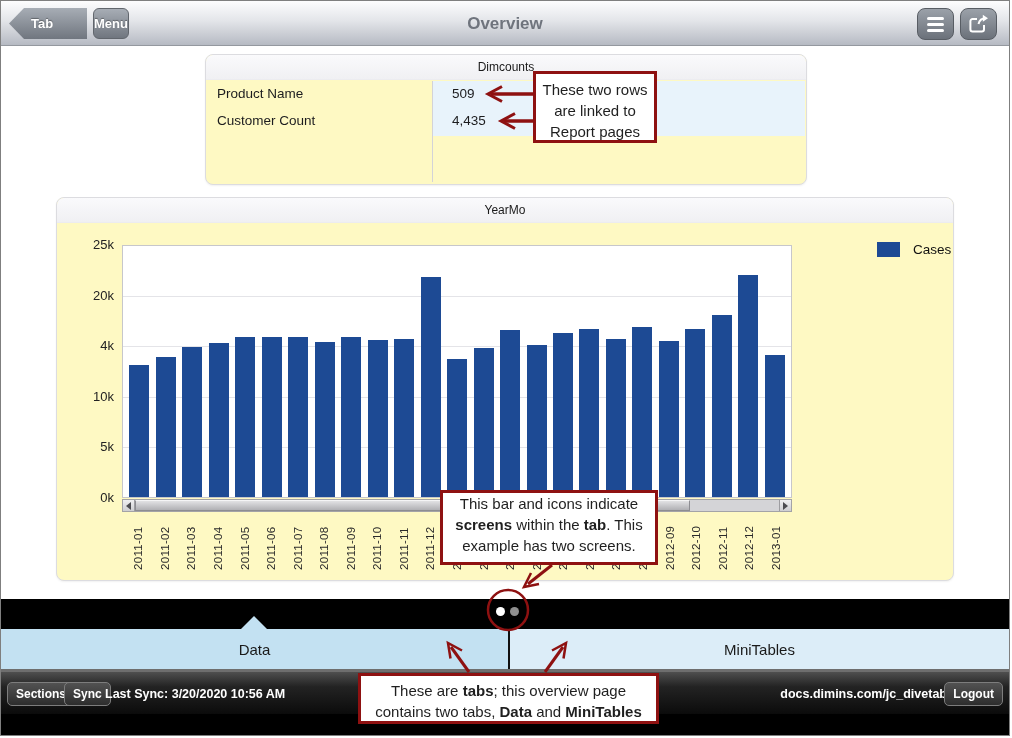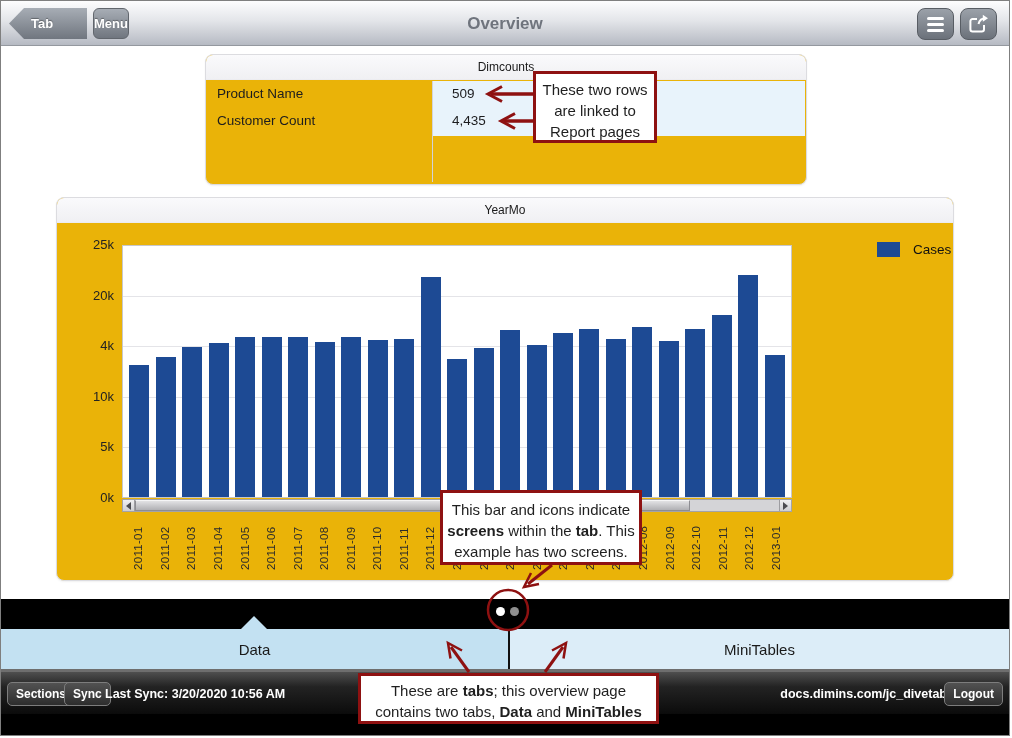--- a/index.html
+++ b/index.html
@@ -20,21 +20,21 @@
     color:#6f747d; font-weight:bold; font-size:17px; }
   .icon-btn { position:absolute; top:7px; width:37px; height:32px; border-radius:8px;
     background:linear-gradient(#9ba1a9,#6b717a); border:1px solid #585d64; cursor:pointer;
     display:flex; align-items:center; justify-content:center; }
   .icon-btn.hamb { right:55px; }
   .icon-btn.share { right:12px; }
   .hamb-icon { display:flex; flex-direction:column; gap:3px; }
   .hamb-icon i { display:block; width:17px; height:3px; background:#fff; border-radius:2px; }
 
   
-  .panel { position:absolute; background:#eab308; border:1px solid #dcdce0; border-radius:8px; box-shadow:0 1px 2px rgba(0,0,0,.06); }
+  .panel { position:absolute; background:#fef9c3; border:1px solid #dcdce0; border-radius:8px; box-shadow:0 1px 2px rgba(0,0,0,.06); }
   .panel-header { height:25px; background:linear-gradient(#fafafc,#f0f0f3); border-bottom:1px solid #ececf0;
     border-radius:7px 7px 0 0; text-align:center; font-size:12px; color:#1a1a1a; line-height:25px; }
 
   .dimcounts { left:204px; top:53px; width:602px; height:131px; }
   .dim-divider { position:absolute; left:226px; top:26px; bottom:2px; width:1px; background:#d3d3d8; }
   .dim-highlight { position:absolute; left:227px; top:26px; right:1px; height:55px; background:var(--row-highlight); }
   .dim-label { position:absolute; left:11px; font-size:13.5px; color:#1c1c1e; }
   .dim-value { position:absolute; left:246px; font-size:13.5px; color:#1c1c1e; }
 
   .yearmo { left:55px; top:196px; width:898px; height:384px; }
@@ -86,21 +86,21 @@
   .bb-logout { right:6px; }
   .bb-text { position:absolute; top:0; height:45px; line-height:45px; color:#fff; font-weight:bold; font-size:12.5px; }
   .bb-lastsync { left:104px; }
   .bb-url { right:62px; }
   .black-strip { position:absolute; left:0; top:713px; width:100%; height:23px; background:#000; }
 
   
   .ann-box { position:absolute; background:#fff; border:3px solid var(--accent); color:#1f1f1f;
     font-size:15px; line-height:21px; text-align:center; padding:3px 4px; z-index:30; }
   .ann-rows { left:532px; top:70px; width:124px; height:72px; padding-top:5px; }
-  .ann-screens { left:439px; top:489px; width:202px; height:75px; padding-top:6px; }
+  .ann-screens { left:439px; top:489px; width:218px; height:75px; padding-top:0; }
   .ann-tabs { left:357px; top:672px; width:301px; height:51px; padding-top:4px; }
   .overlay-svg { position:absolute; left:0; top:0; width:1010px; height:736px; pointer-events:none; z-index:40; }
   .ann-stroke { stroke:var(--accent); fill:none; }
 </style>
 </head>
 <body>
 
 <div class="screen">
 
   <div class="topbar">

